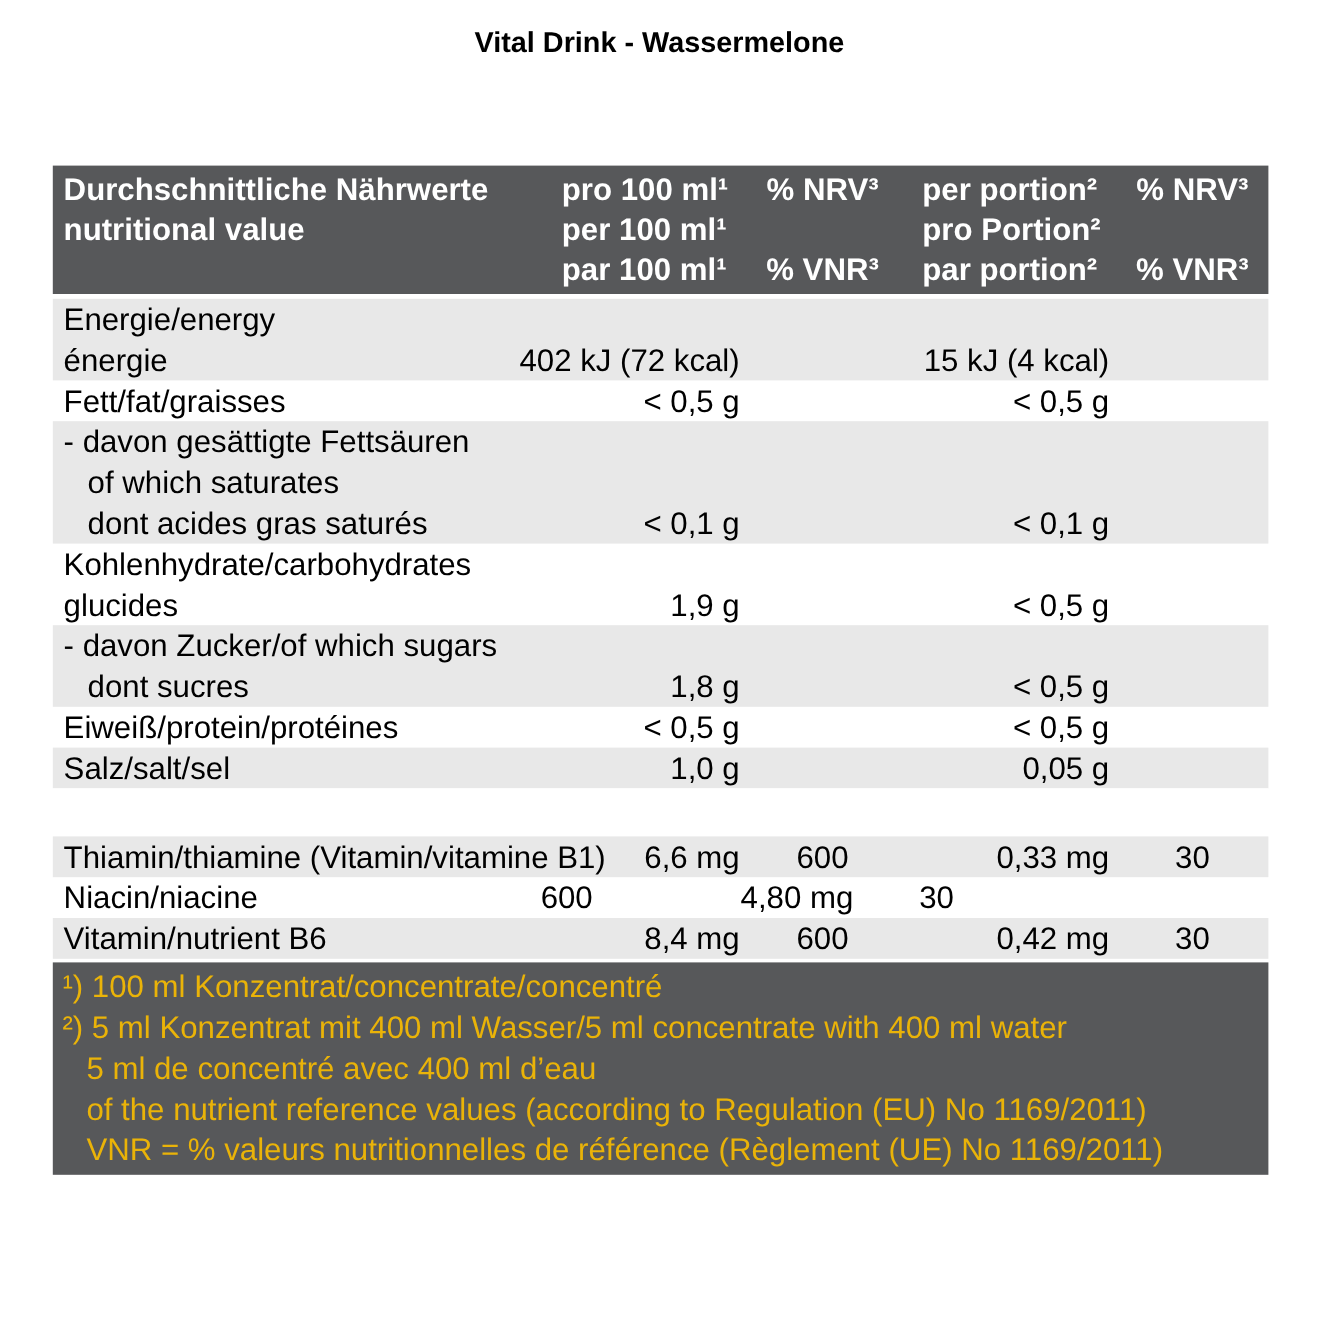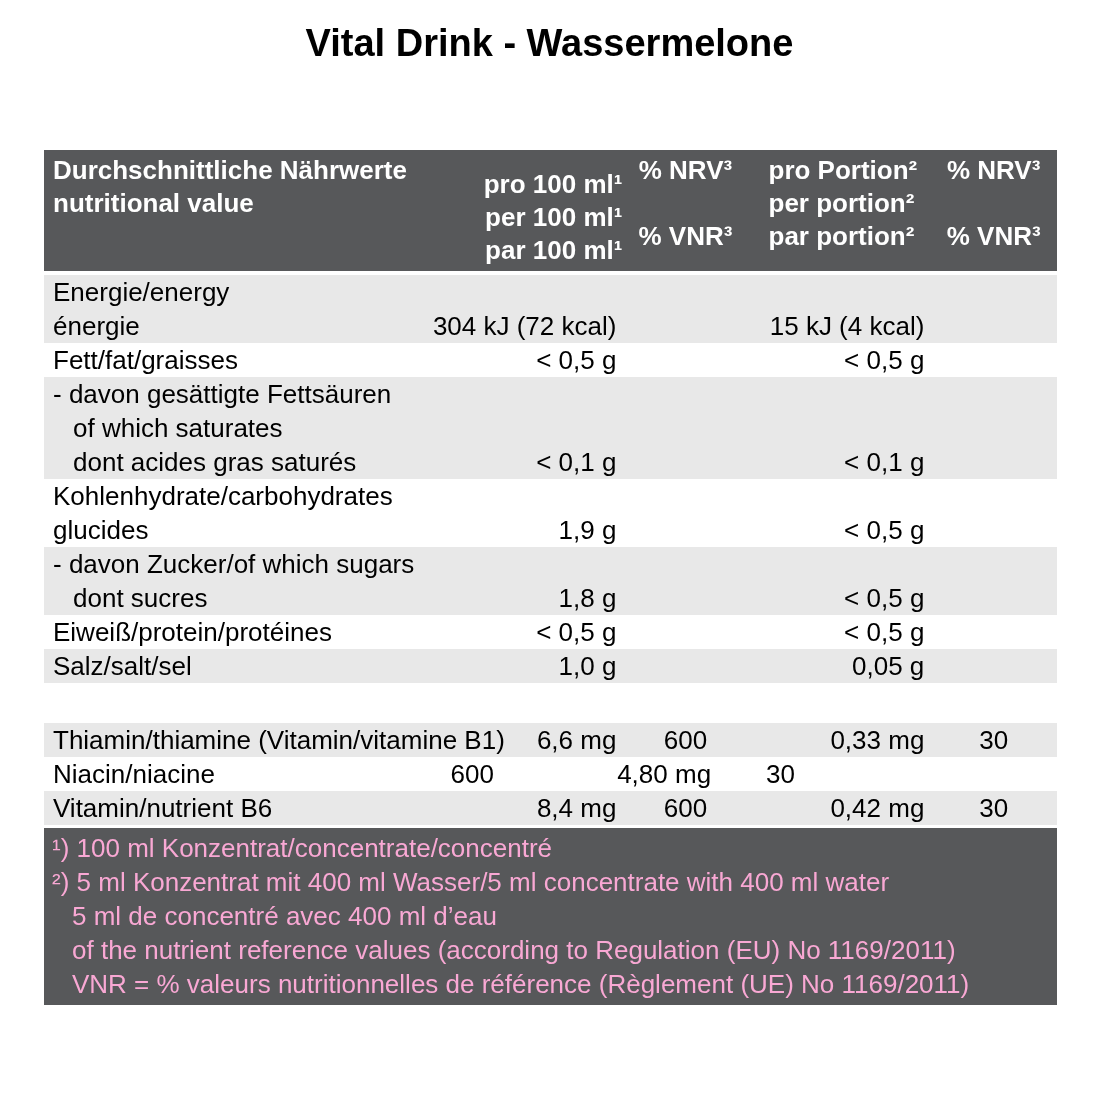--- a/index.html
+++ b/index.html
@@ -6,48 +6,48 @@
   .page{
     position:relative;
     width:1099px;height:1099px;
     background:#ffffff;
     font-family:"Liberation Sans",sans-serif;
     font-size:26px;color:#000;
     overflow:hidden;
   }
   .title{
     position:absolute;top:22px;left:0;width:100%;
-    text-align:center;font-size:38px;font-weight:bold;margin:0;
-  }
-  .ntable{position:absolute;left:44px;top:150px;width:1013px;}
+    text-align:center;font-size:24px;font-weight:bold;margin:0;
+  }
+  .ntable{position:absolute;left:44px;top:138px;width:1013px;}
 
   .thead{
     display:flex;
     background:var(--header-bg,#57585a);
     color:#fff;font-weight:bold;
     padding:4px 0 4px;margin-bottom:4px;
   }
   .hline{height:33px;line-height:33px;white-space:nowrap;}
 
   .row{display:flex;align-items:flex-end;line-height:34px;}
   .cell{flex-shrink:0;white-space:nowrap;box-sizing:border-box;}
   .c-label{width:36.05%;padding-left:9px;}
   .c-per100{width:21.05%;text-align:right;padding-right:6px;}
   .c-nrv{width:12.45%;text-align:center;}
   .c-portion{width:17.95%;text-align:right;padding-right:6px;}
   .c-nrv2{width:12.5%;text-align:center;}
-  .thead .c-per100{text-align:right;padding-left:59px;padding-right:0;margin-top:14px;}
+  .thead .c-per100{text-align:left;padding-left:59px;padding-right:0;}
   .thead .c-portion{text-align:left;padding-left:20px;padding-right:0;}
   .bg-shaded{background:var(--row-bg,#e8e8e8);}
   .spacer{height:40px;background:#fff;}
   .ind{padding-left:20px;}
 
   .tfoot{
     background:var(--header-bg,#57585a);
-    color:#f9a8d4;margin-top:3px;
+    color:#eab308;margin-top:3px;
     padding:3px 0 4px 8px;line-height:34px;
   }
   .fline{white-space:nowrap;}
 </style>
 </head>
 <body>
 
 <div class="page">
 
   <h1 class="title">Vital Drink - Wassermelone</h1>
@@ -63,39 +63,39 @@
         <div class="hline">pro 100 ml¹</div>
         <div class="hline">per 100 ml¹</div>
         <div class="hline">par 100 ml¹</div>
       </div>
       <div class="cell c-nrv">
         <div class="hline">% NRV³</div>
         <div class="hline"></div>
         <div class="hline">% VNR³</div>
       </div>
       <div class="cell c-portion">
+        <div class="hline">per portion²</div>
         <div class="hline">pro Portion²</div>
-        <div class="hline">per portion²</div>
         <div class="hline">par portion²</div>
       </div>
       <div class="cell c-nrv c-nrv2">
         <div class="hline">% NRV³</div>
         <div class="hline"></div>
         <div class="hline">% VNR³</div>
       </div>
     </div>
 
     <div class="tbody">
 
       <div class="row bg-shaded">
         <div class="cell c-label">
           <div class="line">Energie/energy</div>
           <div class="line">énergie</div>
         </div>
-        <div class="cell c-per100">304 kJ (72 kcal)</div>
+        <div class="cell c-per100">402 kJ (72 kcal)</div>
         <div class="cell c-nrv"></div>
         <div class="cell c-portion">15 kJ (4 kcal)</div>
         <div class="cell c-nrv c-nrv2"></div>
       </div>
 
       <div class="row">
         <div class="cell c-label">
           <div class="line">Fett/fat/graisses</div>
         </div>
         <div class="cell c-per100">&lt; 0,5 g</div>

